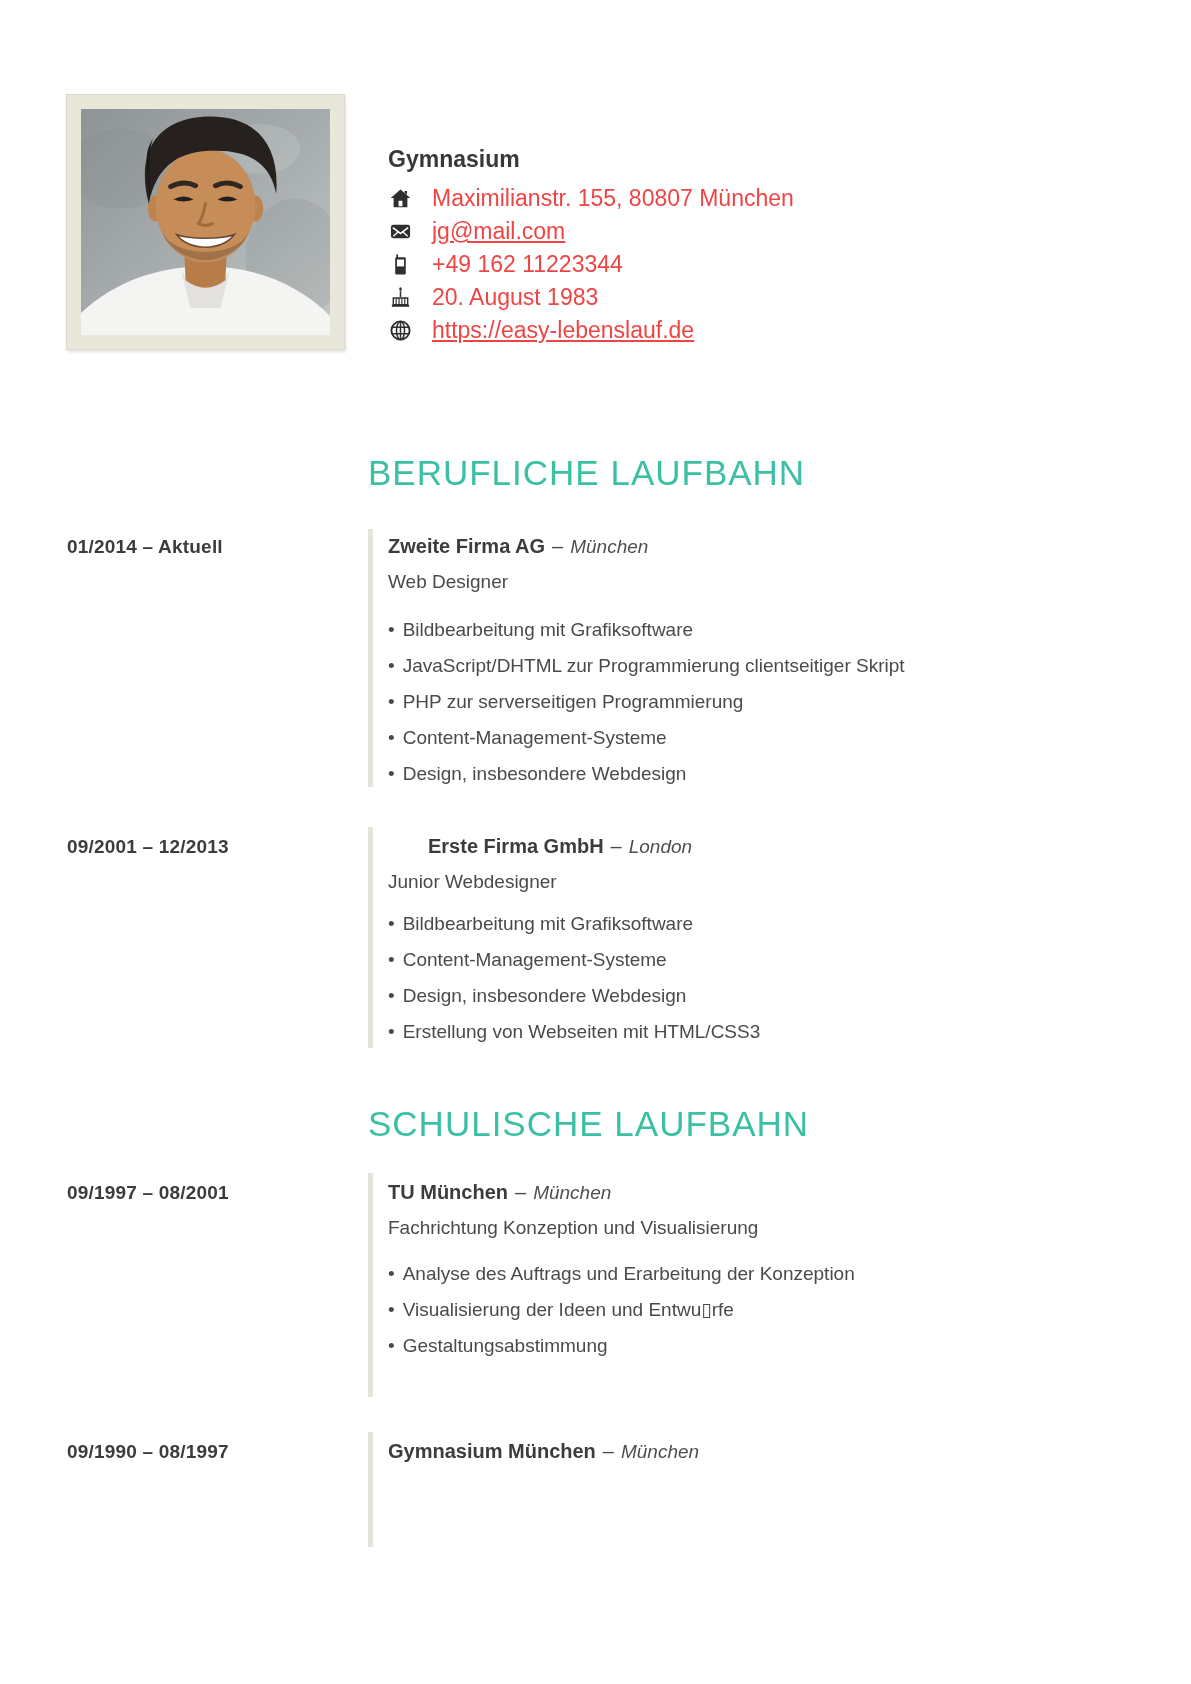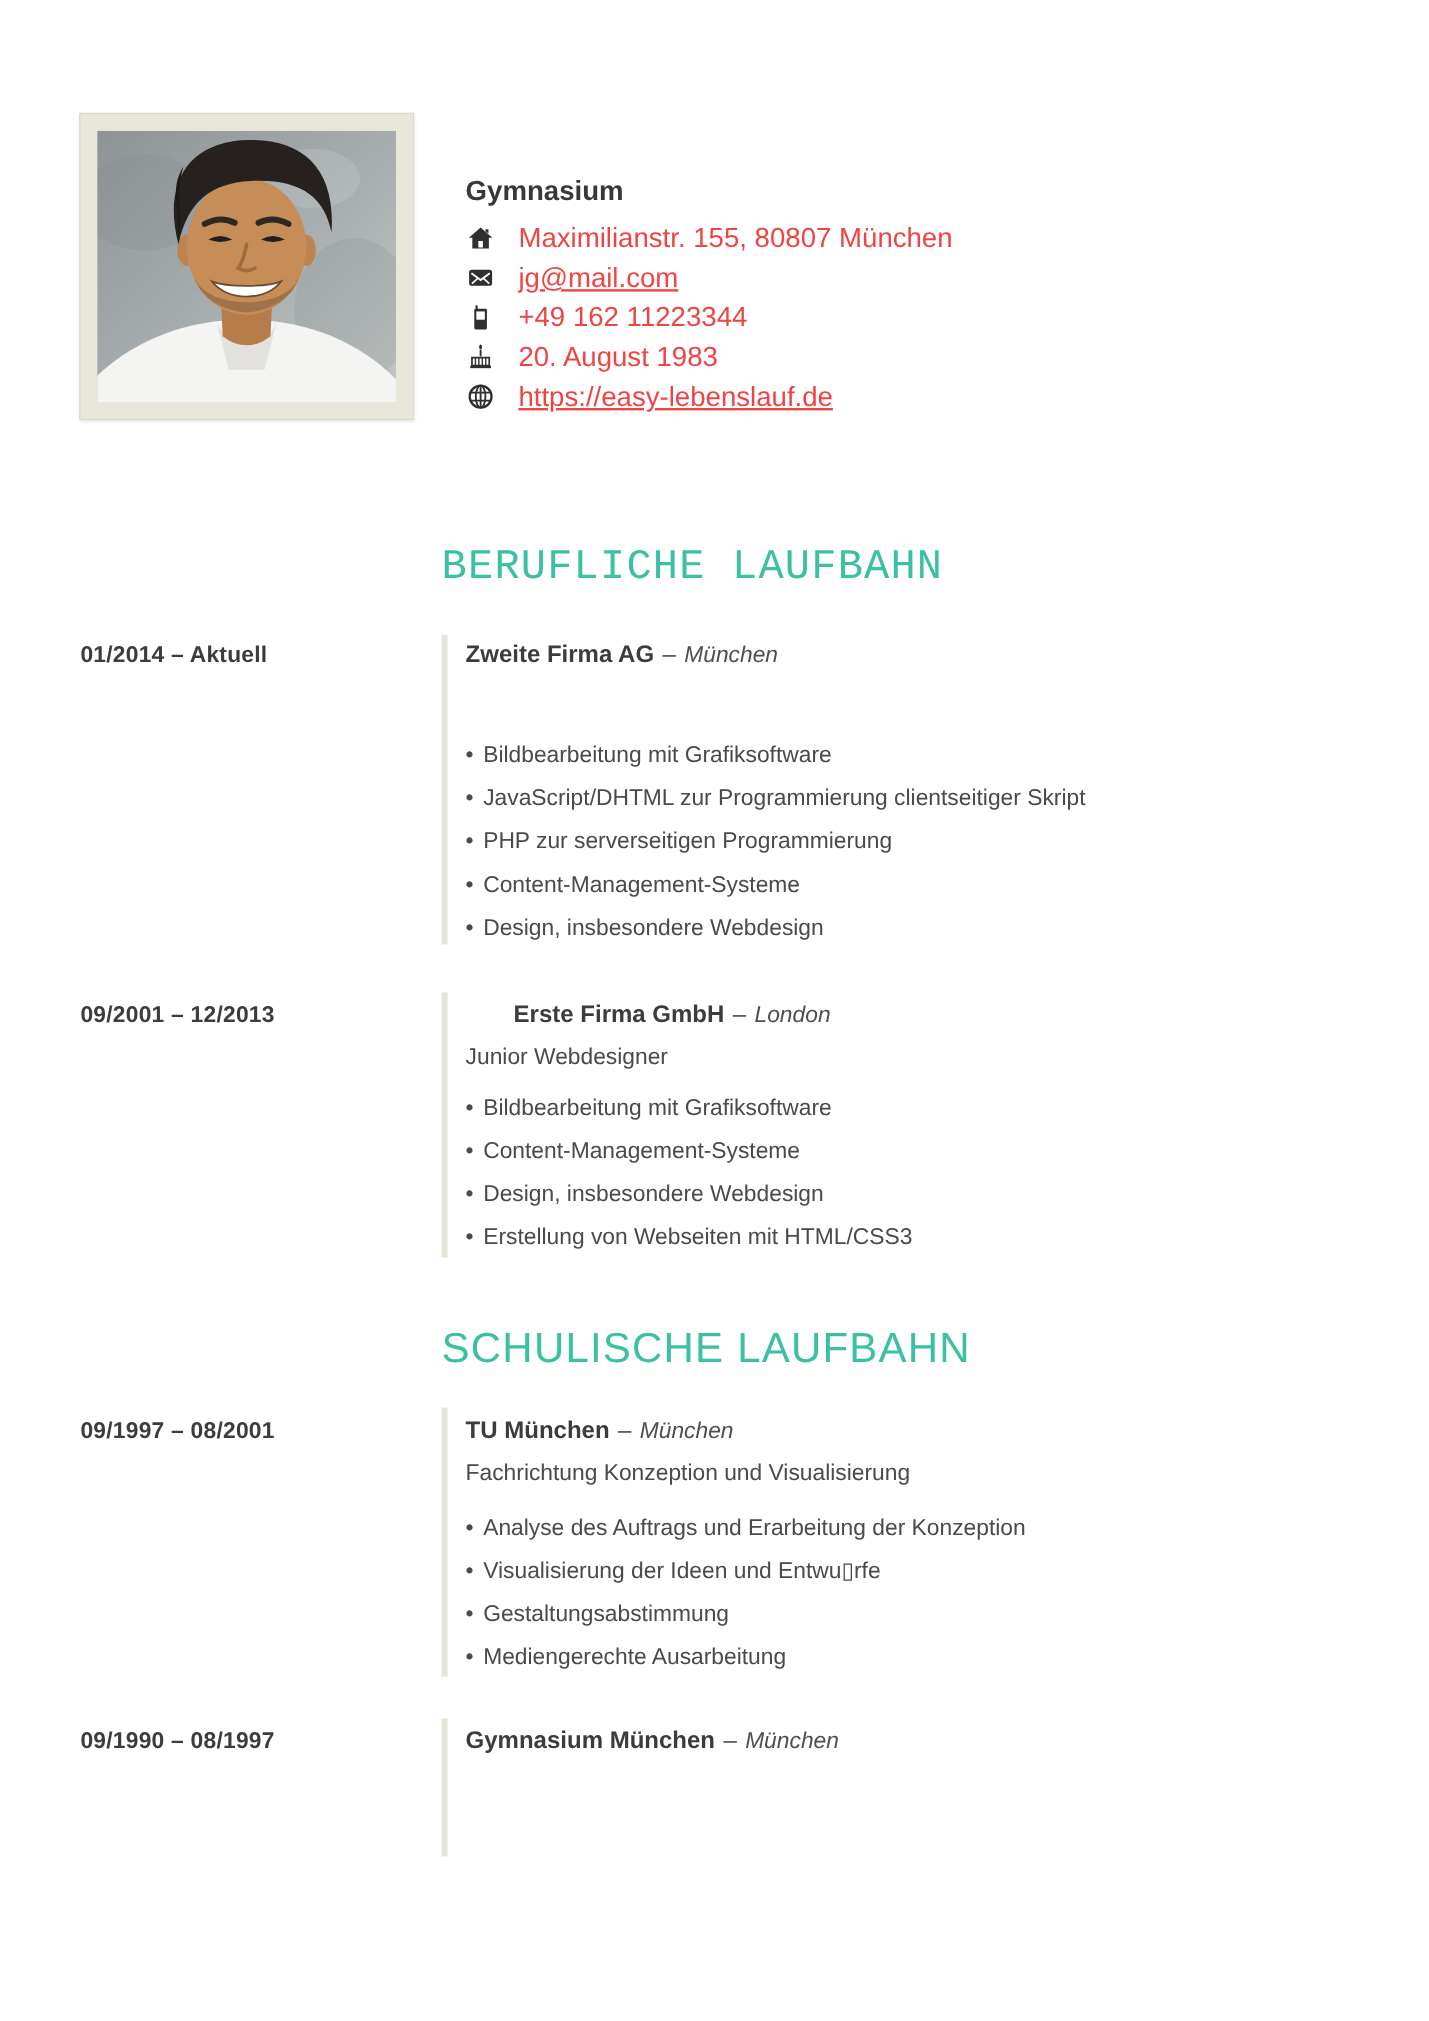--- a/index.html
+++ b/index.html
@@ -152,27 +152,28 @@
         <svg width="23" height="23" viewBox="0 0 24 24">
             <circle class="icon-stroke" cx="12" cy="12" r="9.5" stroke-width="2"></circle>
             <ellipse class="icon-stroke" cx="12" cy="12" rx="4.2" ry="9.5" stroke-width="1.6"></ellipse>
             <path class="icon-stroke" stroke-width="1.6" d="M3 8.5 h18 M3 15.5 h18 M12 2.5 v19"></path>
           </svg>
       </span>
       <a class="ctext link">https://easy-lebenslauf.de</a>
     </div>
   </div>
 
-  <div class="section-heading" style="top:453px;font-family:Liberation Mono, monospace;">BERUFLICHE LAUFBAHN</div>
+  <div class="section-heading" style="top:453px;">BERUFLICHE LAUFBAHN</div>
 
   <div class="period" style="top:536px;">01/2014 – Aktuell</div>
   <div class="timeline-bar" style="top:529px; height:258px;"></div>
   <div class="entry-head" style="top:535px;">
     <span class="company">Zweite Firma AG</span><span class="sep">–</span><span class="city">München</span>
   </div>
+  <div class="entry-role" style="top:571px;">Web Designer</div>
   <ul class="bullets" style="top:612px;">
     <li>Bildbearbeitung mit Grafiksoftware</li>
     <li>JavaScript/DHTML zur Programmierung clientseitiger Skript</li>
     <li>PHP zur serverseitigen Programmierung</li>
     <li>Content-Management-Systeme</li>
     <li>Design, insbesondere Webdesign</li>
   </ul>
 
   <div class="period" style="top:836px;">09/2001 – 12/2013</div>
   <div class="timeline-bar" style="top:827px; height:221px;"></div>
@@ -192,21 +193,20 @@
   <div class="period" style="top:1182px;">09/1997 – 08/2001</div>
   <div class="timeline-bar" style="top:1173px; height:224px;"></div>
   <div class="entry-head" style="top:1181px;">
     <span class="company">TU München</span><span class="sep">–</span><span class="city">München</span>
   </div>
   <div class="entry-role" style="top:1217px;">Fachrichtung Konzeption und Visualisierung</div>
   <ul class="bullets" style="top:1256px;">
     <li>Analyse des Auftrags und Erarbeitung der Konzeption</li>
     <li>Visualisierung der Ideen und Entwu▯rfe</li>
     <li>Gestaltungsabstimmung</li>
-    <li>Mediengerechte Ausarbeitung</li>
   </ul>
 
   <div class="period" style="top:1441px;">09/1990 – 08/1997</div>
   <div class="timeline-bar" style="top:1432px; height:115px;"></div>
   <div class="entry-head" style="top:1440px;">
     <span class="company">Gymnasium München</span><span class="sep">–</span><span class="city">München</span>
   </div>
 
 </div>
 

